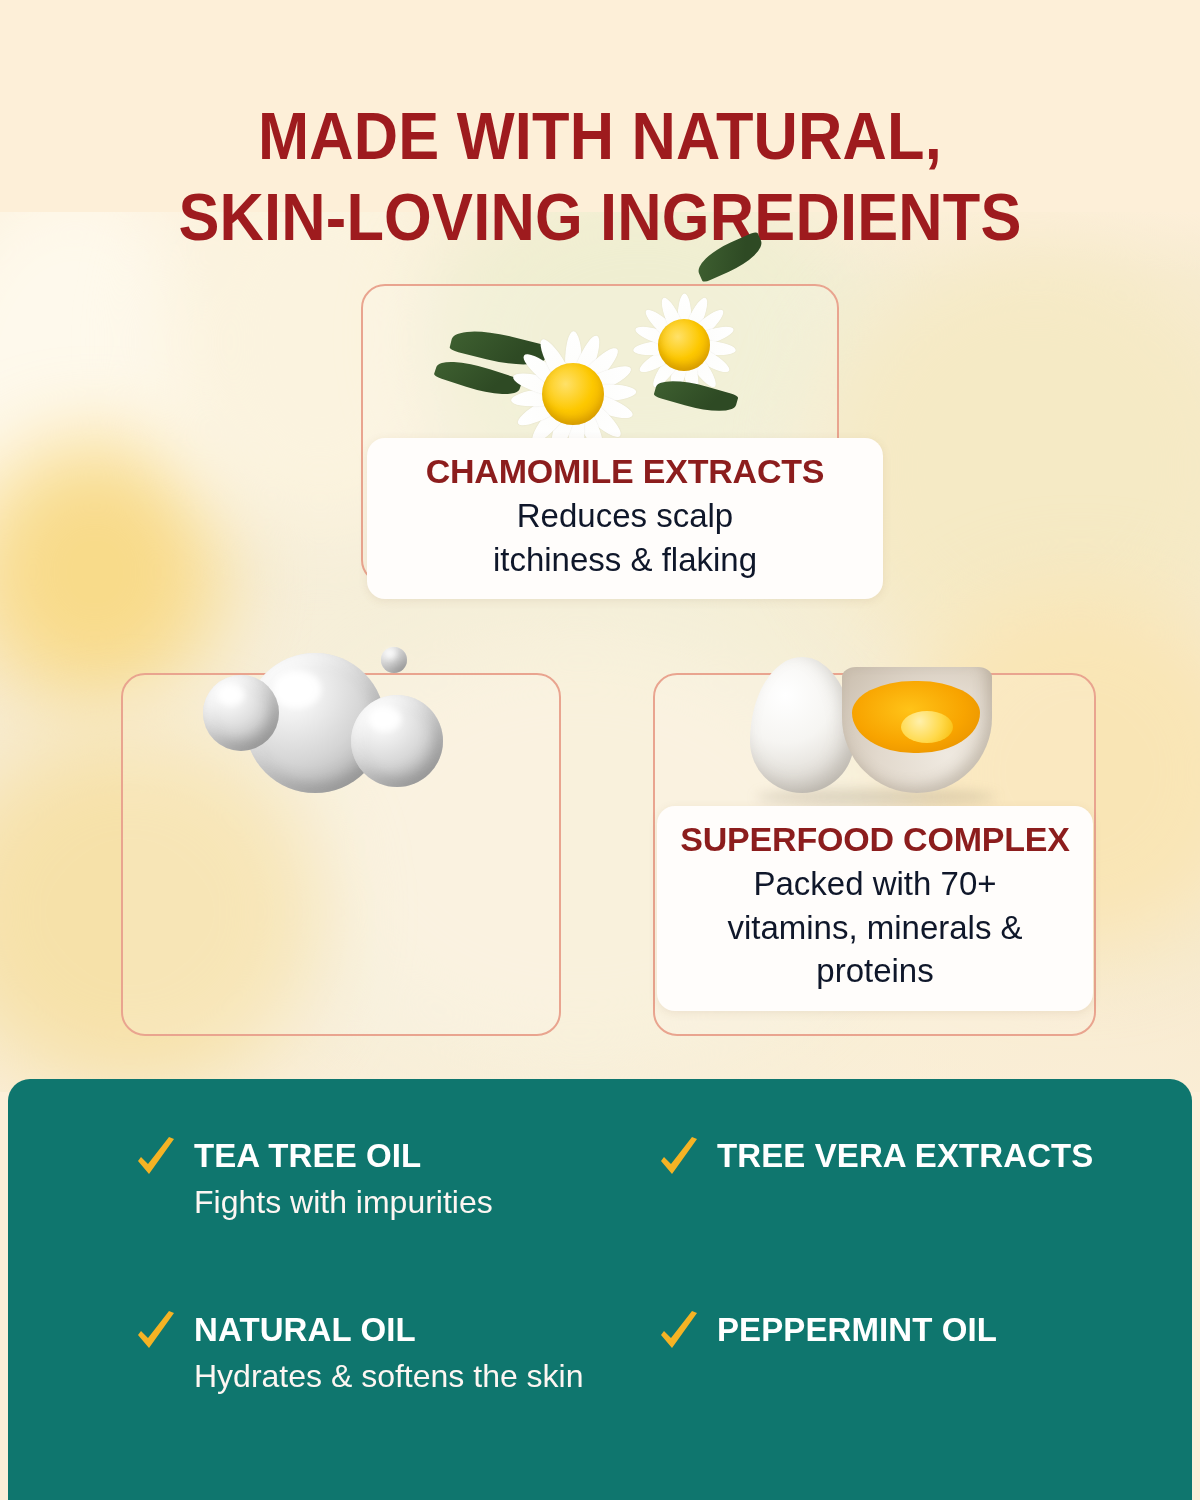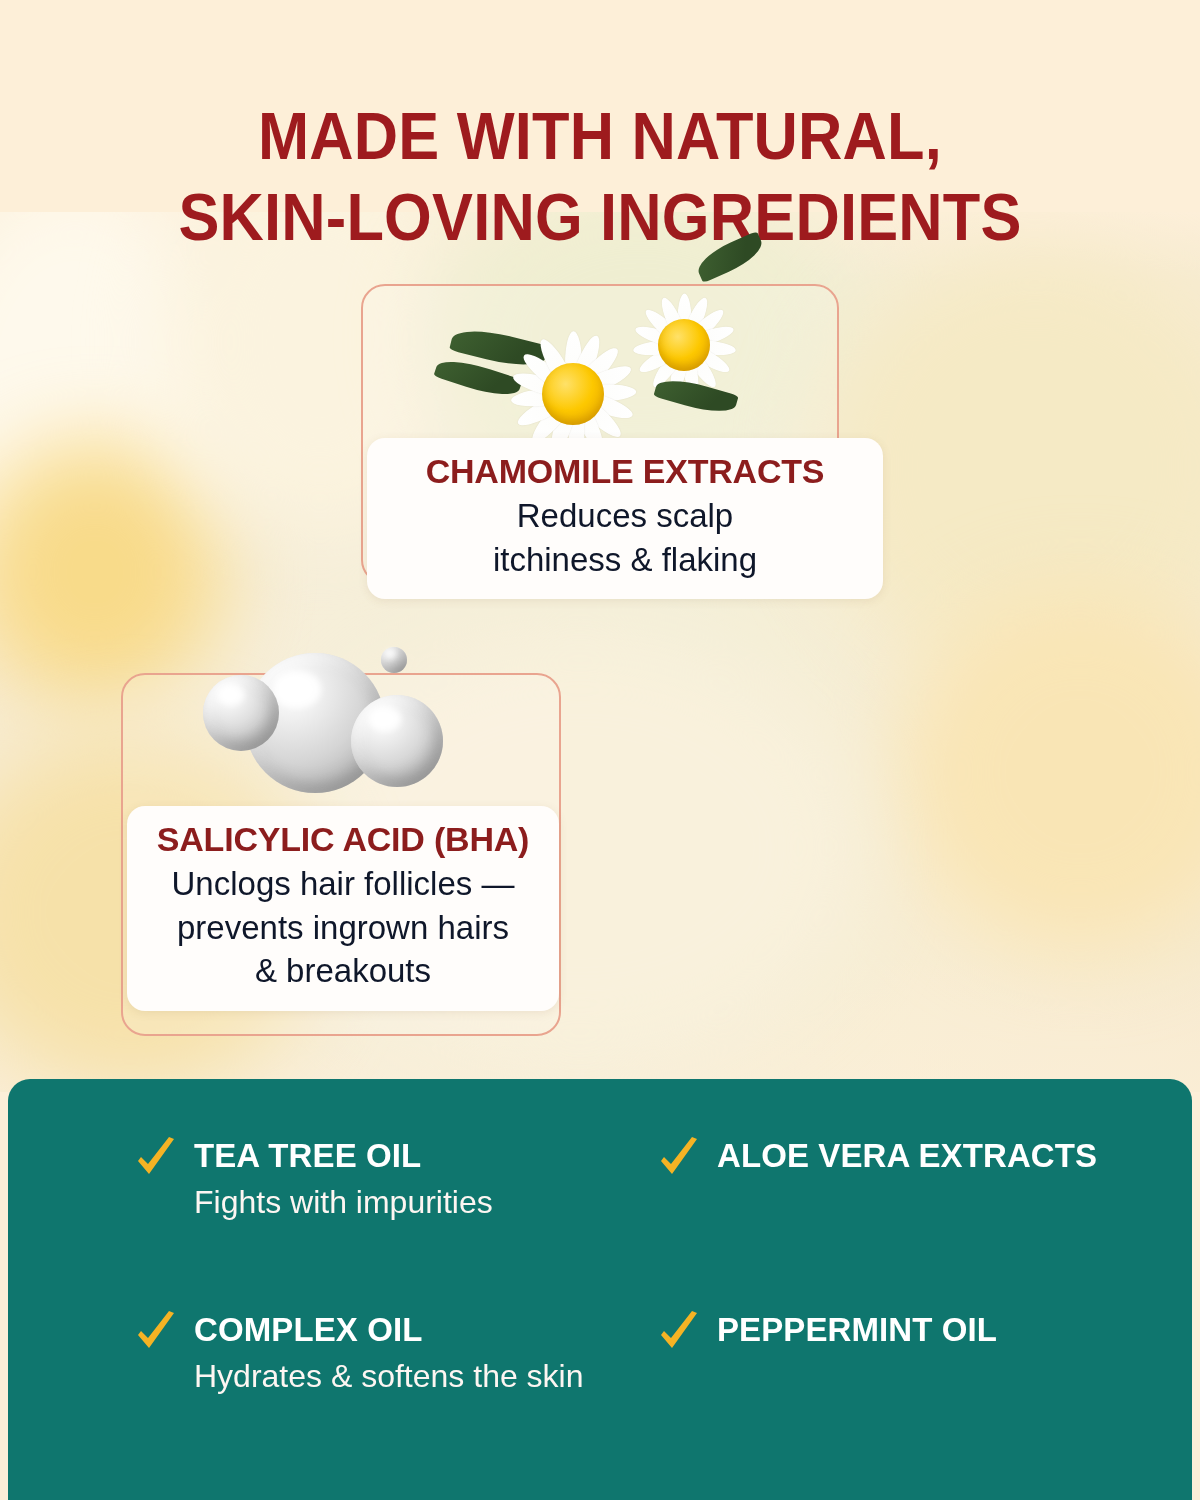--- a/index.html
+++ b/index.html
@@ -353,57 +353,68 @@
   </div>
 
   <div class="card" id="card-bha">
     <div class="card-art" id="art-bha">
       <div class="bha-label">BHA</div>
       <div class="bubble" style="left:42px;  top:0px;   width:140px; height:140px;"></div>
       <div class="bubble" style="left:0px;   top:22px;  width:76px;  height:76px;"></div>
       <div class="bubble" style="left:148px; top:42px;  width:92px;  height:92px;"></div>
       <div class="bubble" style="left:178px; top:-6px;  width:26px;  height:26px;"></div>
     </div>
+  </div>
+
+  <div class="card" id="card-superfood">
+    <div class="card-art" id="art-egg">
+      <div class="egg-shadow"></div>
+      <div class="egg-whole"></div>
+      <div class="egg-half">
+        <div class="egg-inner">
+          <div class="yolk"></div>
+        </div>
+      </div>
+    </div>
     <div class="card-text">
-      <div class="card-title">SALICYLIC ACID (BHA)</div>
-      <div class="card-desc">Unclogs hair follicles —
-prevents ingrown hairs
-&amp; breakouts</div>
+      <div class="card-title">SUPERFOOD COMPLEX</div>
+      <div class="card-desc">Packed with 70+
+vitamins, minerals &amp;
+proteins</div>
     </div>
   </div>
-
 
   <div class="benefits">
     <div class="benefit-grid">
 
       <div class="benefit">
         <svg class="check" viewBox="0 0 40 44">
           <path d="M2 24 L13 37 L38 2 L33 0 L12 27 L5 20 Z" fill="#F5B324"></path>
         </svg>
         <div class="benefit-body">
           <div class="benefit-name">TEA TREE OIL</div>
           <div class="benefit-desc">Fights with impurities</div>
         </div>
       </div>
 
       <div class="benefit">
         <svg class="check" viewBox="0 0 40 44">
           <path d="M2 24 L13 37 L38 2 L33 0 L12 27 L5 20 Z" fill="#F5B324"></path>
         </svg>
         <div class="benefit-body">
-          <div class="benefit-name">ALOE VERA EXTRACTS</div>
+          <div class="benefit-name">TREE VERA EXTRACTS</div>
         </div>
       </div>
 
       <div class="benefit">
         <svg class="check" viewBox="0 0 40 44">
           <path d="M2 24 L13 37 L38 2 L33 0 L12 27 L5 20 Z" fill="#F5B324"></path>
         </svg>
         <div class="benefit-body">
-          <div class="benefit-name">COMPLEX OIL</div>
+          <div class="benefit-name">NATURAL OIL</div>
           <div class="benefit-desc">Hydrates &amp; softens the skin</div>
         </div>
       </div>
 
       <div class="benefit">
         <svg class="check" viewBox="0 0 40 44">
           <path d="M2 24 L13 37 L38 2 L33 0 L12 27 L5 20 Z" fill="#F5B324"></path>
         </svg>
         <div class="benefit-body">
           <div class="benefit-name">PEPPERMINT OIL</div>

